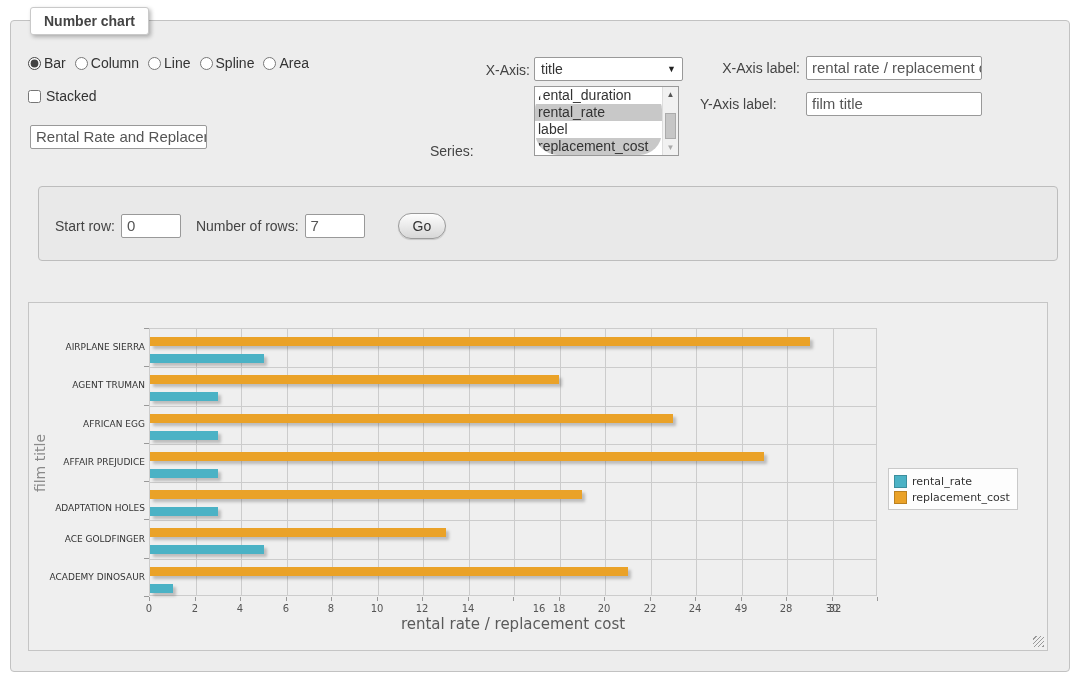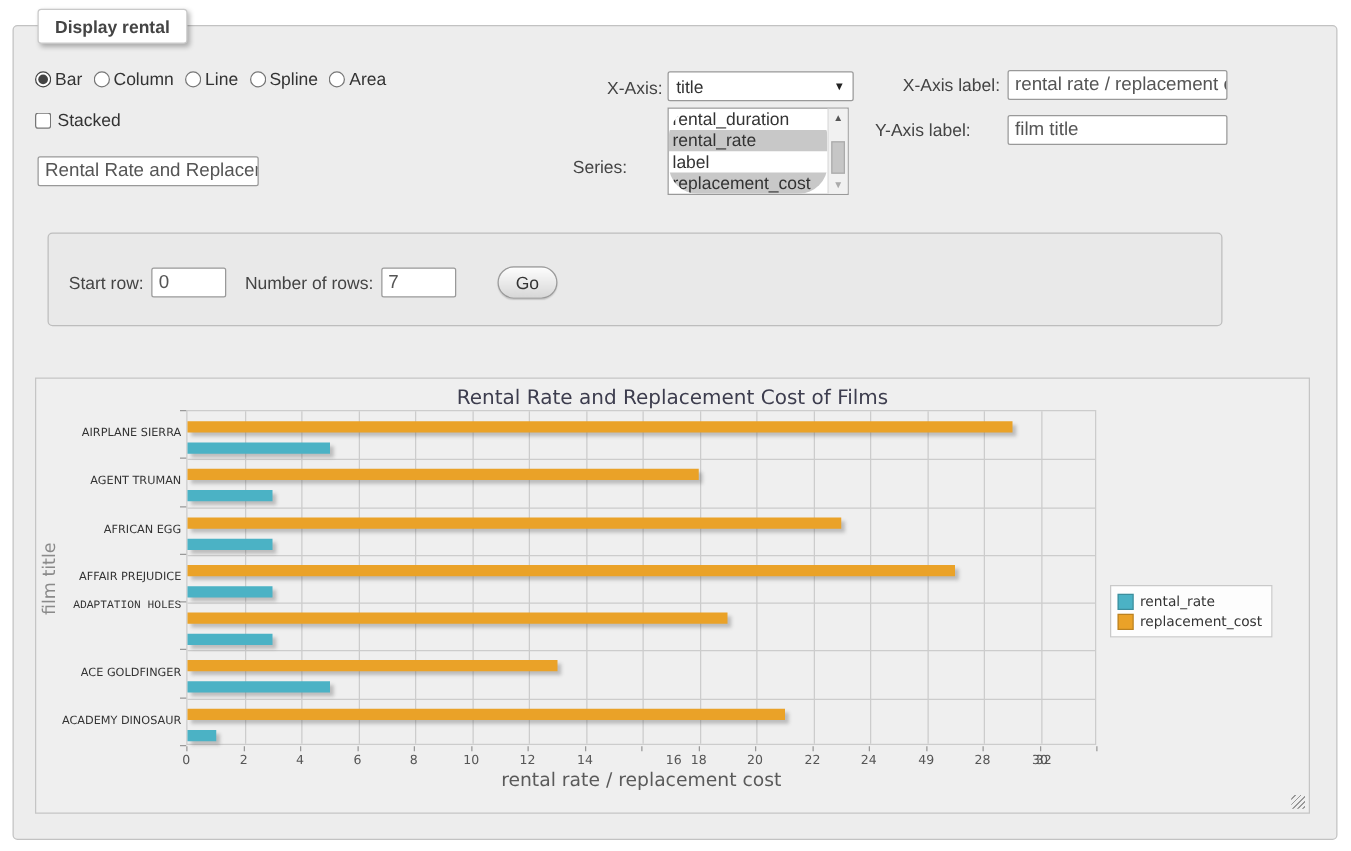--- a/index.html
+++ b/index.html
@@ -13,41 +13,41 @@
   
   .ctl-label { font-size:14px; color:#444; }
   .radio-row { left:28px; top:55px; display:flex; align-items:center; gap:4px; font-size:14px; color:#333; }
   .radio-row label { display:flex; align-items:center; gap:3px; margin-right:5px; }
   .check-row { left:28px; top:88px; display:flex; align-items:center; gap:5px; font-size:14px; color:#333; }
   input[type=radio], input[type=checkbox] { width:13px; height:13px; accent-color:#444; }
   .tbox { background:#fff; border:1px solid #999; border-radius:2px; font-size:15px; color:#555; padding:2px 5px; font-family:"Liberation Sans", sans-serif; white-space:nowrap; overflow:hidden; }
   .title-input { left:30px; top:125px; width:177px; height:24px; }
 
   .lbl-xaxis { left:430px; top:62px; width:100px; text-align:right; }
-  .lbl-series { left:430px; top:125px; width:100px; text-align:center; }
+  .lbl-series { left:430px; top:143px; width:100px; text-align:left; }
   .fake-select { left:534px; top:57px; width:149px; height:24px; background:#fff; border:1px solid #999; border-radius:2px; display:flex; align-items:center; justify-content:space-between; padding:0 6px; font-size:14px; color:#333; }
   .sel-arrow { font-size:9px; color:#222; }
 
   .listbox { left:534px; top:86px; width:145px; height:70px; background:#fff; border:1px solid #999; display:flex; }
   .list-options { flex:1; overflow:hidden;border-radius:23px; }
   .list-opt { height:17px; line-height:17px; font-size:14px; color:#333; padding:0 3px; white-space:nowrap; }
   .list-opt.sel { background:#c8c8c8; }
   .list-scroll { width:16px; background:#f1f1f1; position:relative; border-left:1px solid #ddd; }
   .scroll-btn { position:absolute; left:0; width:100%; height:15px; text-align:center; font-size:8px; line-height:15px; }
   .scroll-up { top:0; color:#555; }
   .scroll-down { bottom:0; color:#aaa; }
   .scroll-thumb { position:absolute; left:2px; top:26px; width:11px; height:26px; background:#c6c6c6; border:1px solid #ababab; }
 
   .lbl-xfield { left:700px; top:60px; width:100px; text-align:right; }
   .lbl-yfield { left:700px; top:96px; width:100px; text-align:left; }
   .xfield { left:806px; top:56px; width:176px; height:24px; }
   .yfield { left:806px; top:92px; width:176px; height:24px; }
 
   
-  .rows-panel { left:38px; top:186px; width:940px; height:75px; background:#e9e9e9; border:1px solid #bdbdbd; border-radius:4px; }
+  .rows-panel { left:38px; top:186px; width:1020px; height:75px; background:#e9e9e9; border:1px solid #bdbdbd; border-radius:4px; }
   .rows-inner { position:absolute; left:0; top:26px; width:100%; display:flex; align-items:center; padding-left:16px; }
   .rows-inner .ctl-label { margin-right:6px; }
   .rows-input { width:60px; height:24px; margin-right:15px; }
   .go-btn { margin-left:18px; height:26px; padding:0 14px; border:1px solid #9a9a9a; border-radius:13px; background:linear-gradient(#fdfdfd,#d7d7d7); font-size:14px; color:#333; font-family:"Liberation Sans", sans-serif; box-shadow:0 1px 1px rgba(0,0,0,0.15); }
 
   
   .chart-box { left:28px; top:302px; width:1020px; height:349px; background:#efefef; border:1px solid #c5c5c5; font-family:"DejaVu Sans", sans-serif; }
   .chart-title { position:absolute; left:0; top:5px; width:100%; text-align:center; font-size:16px; color:#3d3d4e; }
   .plot { position:absolute; left:120px; top:25px; width:728px; height:268px; border:1px solid #ccc; }
   .vgrid { position:absolute; top:0; width:1px; height:100%; background:#ccc; }
@@ -63,21 +63,21 @@
   .legend-row { display:flex; align-items:center; gap:5px; height:16px; }
   .legend-swatch { width:13px; height:13px; border:1px solid rgba(0,0,0,0.2); }
   .legend-text { font-size:11px; color:#333; white-space:nowrap; }
   .resize-handle { position:absolute; right:3px; bottom:3px; width:11px; height:11px;
     background:repeating-linear-gradient(135deg, transparent 0 2px, #999 2px 3px); cursor:nwse-resize; }
 </style>
 </head>
 <body>
 
 <div class="abs fieldset"></div>
-<div class="abs legend-tab">Display rental</div>
+<div class="abs legend-tab">Number chart</div>
 
 <div class="abs radio-row">
     <label>
       <input type="radio" name="ctype" checked="" style="">
       <span>Bar</span>
     </label>
     <label>
       <input type="radio" name="ctype" style="">
       <span>Column</span>
     </label>
@@ -133,21 +133,20 @@
   <div class="rows-inner">
     <span class="ctl-label">Start row:</span>
     <div class="tbox rows-input">0</div>
     <span class="ctl-label">Number of rows:</span>
     <div class="tbox rows-input">7</div>
     <button class="go-btn">Go</button>
   </div>
 </div>
 
 <div class="abs chart-box">
-  <div class="chart-title">Rental Rate and Replacement Cost of Films</div>
   <div class="plot">
       <div class="vgrid" style="left: 46px;"></div>
       <div class="vgrid" style="left: 91px;"></div>
       <div class="vgrid" style="left: 137px;"></div>
       <div class="vgrid" style="left: 182px;"></div>
       <div class="vgrid" style="left: 228px;"></div>
       <div class="vgrid" style="left: 273px;"></div>
       <div class="vgrid" style="left: 319px;"></div>
       <div class="vgrid" style="left: 364px;"></div>
       <div class="vgrid" style="left: 410px;"></div>
@@ -222,21 +221,21 @@
     <div class="xtick-mark" style="left: 757px;"></div>
     <div class="xtick-label" style="left: 742px;">28</div>
     <div class="xtick-mark" style="left: 803px;"></div>
     <div class="xtick-label" style="left: 788px;">30</div>
     <div class="xtick-mark" style="left: 848px;"></div>
     <div class="xtick-label" style="left: 791px;">32</div>
     <div class="cat-label" style="top: 39.1429px;">AIRPLANE SIERRA</div>
     <div class="cat-label" style="top: 77.4286px;">AGENT TRUMAN</div>
     <div class="cat-label" style="top: 115.714px;">AFRICAN EGG</div>
     <div class="cat-label" style="top: 154px;">AFFAIR PREJUDICE</div>
-    <div class="cat-label" style="top: 176px; font-family: Liberation Mono, monospace;">ADAPTATION HOLES</div>
+    <div class="cat-label" style="top: 200px;">ADAPTATION HOLES</div>
     <div class="cat-label" style="top: 230.571px;">ACE GOLDFINGER</div>
     <div class="cat-label" style="top: 268.857px;">ACADEMY DINOSAUR</div>
     <div class="ytick" style="top: 25px;"></div>
     <div class="ytick" style="top: 63px;"></div>
     <div class="ytick" style="top: 102px;"></div>
     <div class="ytick" style="top: 140px;"></div>
     <div class="ytick" style="top: 178px;"></div>
     <div class="ytick" style="top: 216px;"></div>
     <div class="ytick" style="top: 255px;"></div>
     <div class="ytick" style="top: 293px;"></div>

